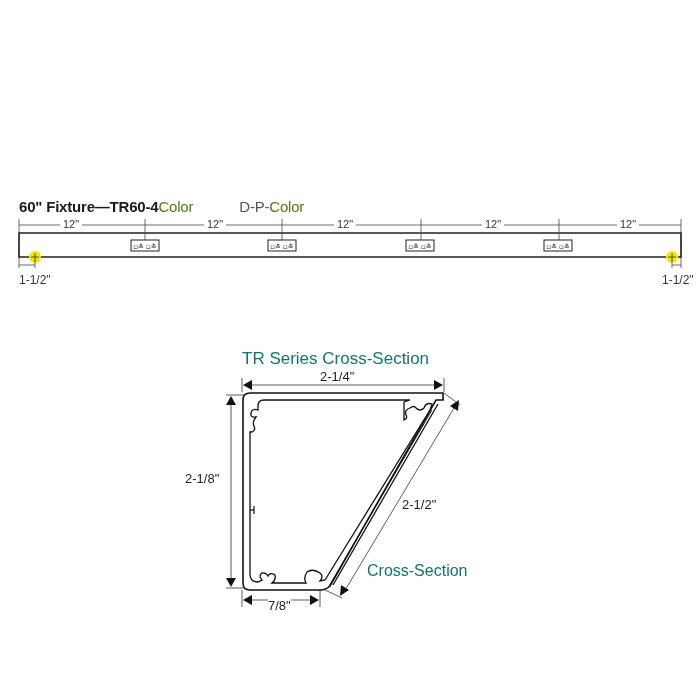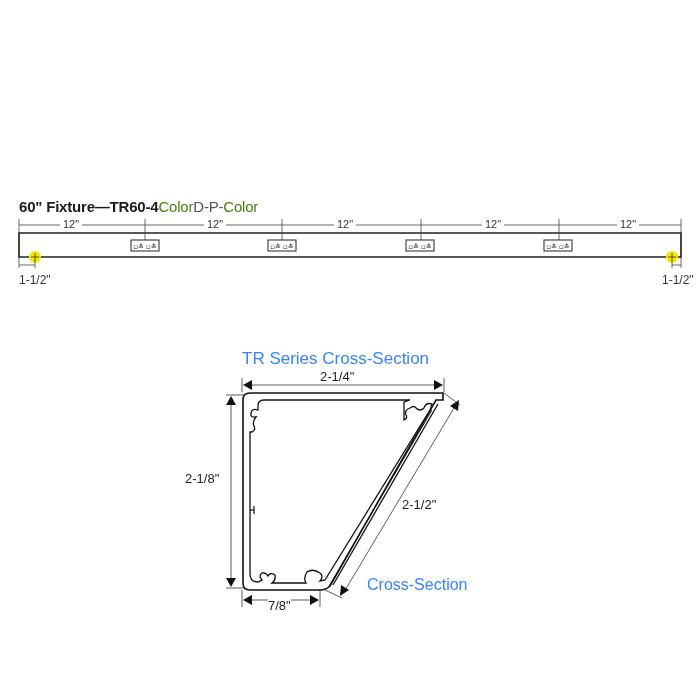--- a/index.html
+++ b/index.html
@@ -1,21 +1,21 @@
 <!DOCTYPE html>
 <html><head>
 <meta charset="utf-8">
 <style>
   html, body { margin:0; padding:0; background:#ffffff; }
   body { width:700px; height:700px; position:relative; overflow:hidden; font-family:"Liberation Sans", sans-serif; color:#222; }
   .title { position:absolute; left:19px; top:198px; font-size:15px; font-weight:bold; color:#1a1a1a; white-space:nowrap; letter-spacing:-0.2px; }
   .title .accent { color:#4d7c0f; font-weight:normal; }
-  .title .dp { color:#555; font-weight:normal; }
+  .title .dp { color:#555; font-weight:normal;margin-left:46px; }
   .dim { position:absolute; font-size:11px; color:#333; background:#fff; padding:0 3px; white-space:nowrap; }
-  .lbl { position:absolute; font-size:16px; color:#3b82f6; white-space:nowrap; }
+  .lbl { position:absolute; font-size:16px; color:#0f766e; white-space:nowrap; }
   .lbl-sm { position:absolute; font-size:13px; color:#222; white-space:nowrap; background:#fff; }
   svg { position:absolute; left:0; top:0; }
 </style>
 </head>
 <body>
 
 <div class="title">
   <span>60" Fixture—TR60-4</span><span class="accent">Color</span><span class="dp">D-P-</span><span class="accent">Color</span>
 </div>
 
@@ -114,13 +114,13 @@
   <line x1="254" y1="506" x2="254" y2="514" stroke="#111" stroke-width="1.2"></line>
 
   <line x1="438" y1="404" x2="333" y2="585" stroke="#111" stroke-width="1.3"></line>
   <line x1="432" y1="410" x2="328" y2="588" stroke="#111" stroke-width="1.0"></line>
 </svg>
 
 <div class="lbl-sm" style="left:320px; top:369px;">2-1/4"</div>
 <div class="lbl-sm" style="left:185px; top:471px;">2-1/8"</div>
 <div class="lbl-sm" style="left:402px; top:497px;">2-1/2"</div>
 <div class="lbl-sm" style="left:268px; top:598px;">7/8"</div>
-<div class="lbl" style="left:367px; top:576px;">Cross-Section</div>
+<div class="lbl" style="left:367px; top:562px;">Cross-Section</div>
 
 </body></html>

